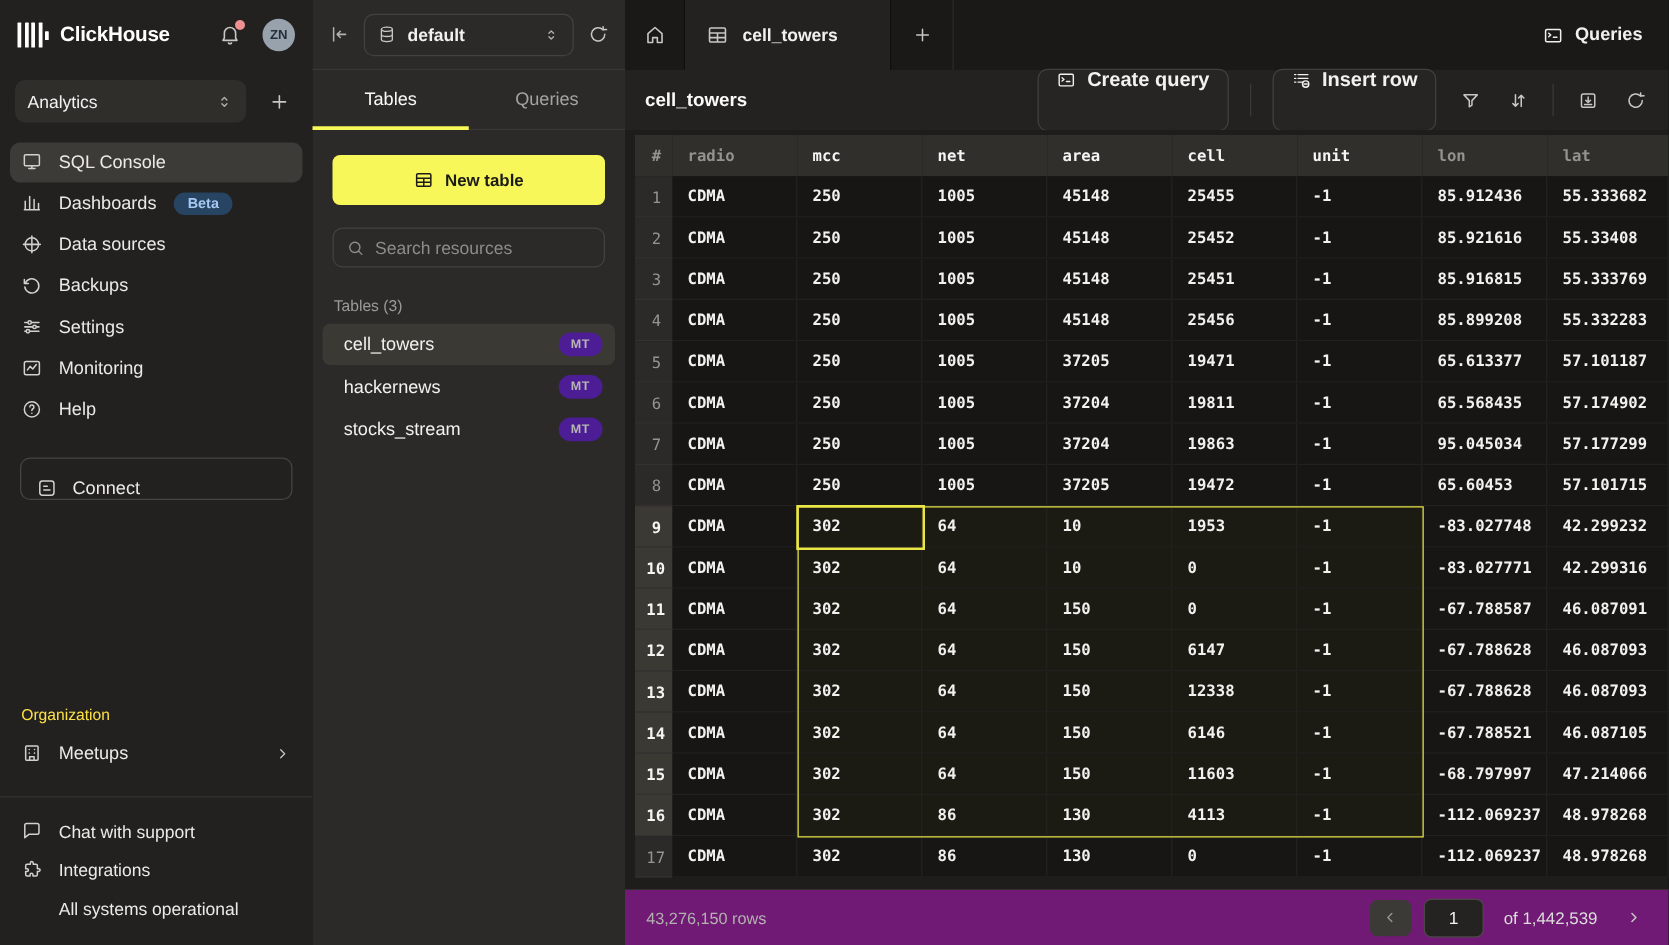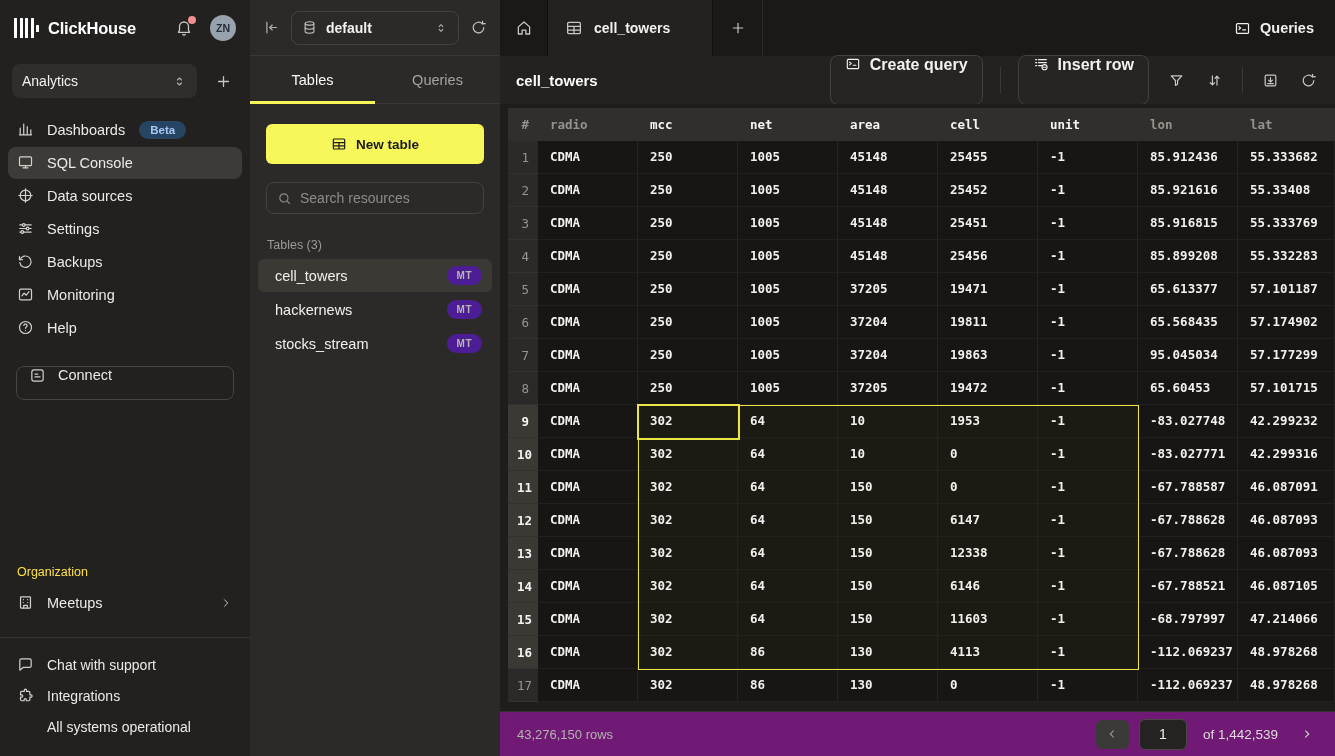--- a/index.html
+++ b/index.html
@@ -36,21 +36,21 @@
   .workspace-row{display:flex;align-items:center;gap:12px;padding:8px 12px 16px;}
   .workspace-select{flex:1;height:34px;background:#2f2e2b;border-radius:8px;display:flex;align-items:center;padding:0 10px;gap:8px;cursor:pointer;}
   .workspace-select span{flex:1;font-size:14px;color:var(--txt);}
   .plus-btn{color:#c8c7c4;cursor:pointer;padding:2px 6px;}
   .nav{display:flex;flex-direction:column;padding:0 8px;gap:1px;}
   .nav-item{height:32px;border-radius:8px;display:flex;align-items:center;gap:12px;padding:0 9px;color:#eceae7;font-size:14.5px;cursor:pointer;}
   .nav-item.active{background:#3d3b37;}
   .nicon{width:18px;height:18px;color:#d2d1ce;flex:0 0 18px;}
   .beta-badge{background:#274462;color:#a6c8f2;font-size:11.5px;font-weight:600;border-radius:999px;padding:3px 11px;margin-left:2px;}
   .connect-wrap{padding:22px 16px 0;}
-  .connect-btn{width:100%;height:34px;border:1px solid #47453f;border-radius:8px;background:transparent;display:flex;align-items:flex-start;gap:12px;padding:0 12px;color:#eceae7;font-size:14.5px;font-family:inherit;cursor:pointer;}
+  .connect-btn{width:100%;height:34px;border:1px solid #47453f;border-radius:8px;background:transparent;display:flex;align-items:flex-end;gap:12px;padding:0 12px;color:#eceae7;font-size:14.5px;font-family:inherit;cursor:pointer;}
   .flex-spacer{flex:1;}
   .org-label{padding:0 17px 8px;font-size:12.5px;color:#fde047;}
   .org-items{padding:0 8px;}
   .chev-end{margin-left:auto;color:#c8c7c4;}
   .sidebar-divider{height:1px;background:#34332f;margin:18px 0 12px;}
   .sb-footer{padding:0 8px 14px;display:flex;flex-direction:column;gap:1px;}
   .sb-footer .nav-item{height:30px;font-size:14px;}
   .status-dot{width:8px;height:8px;border-radius:50%;background:#7ee3a4;margin:0 auto;}
 
   
@@ -146,66 +146,66 @@
             <path d="M8.8 9.6 12 6.4l3.2 3.2M8.8 14.4l3.2 3.2 3.2-3.2"></path>
           </svg>
       </div>
       <span class="plus-btn">
         <svg width="17" height="17" viewBox="0 0 24 24" fill="none" stroke="currentColor" stroke-width="1.8" stroke-linecap="round">
             <path d="M12 5v14M5 12h14"></path>
           </svg>
       </span>
     </div>
     <nav class="nav" id="nav">
+        <div class="nav-item active">
+          <span class="nicon">
+            <svg width="17" height="17" viewBox="0 0 24 24" fill="none" stroke="currentColor" stroke-width="1.7" stroke-linecap="round" stroke-linejoin="round">
+              <rect x="3.5" y="4" width="17" height="12.5" rx="1.5"></rect>
+              <path d="M12 16.5v3M8.5 19.5h7"></path>
+            </svg>
+          </span>
+          <span>SQL Console</span>
+        </div>
         <div class="nav-item">
           <span class="nicon">
             <svg width="17" height="17" viewBox="0 0 24 24" fill="none" stroke="currentColor" stroke-width="1.7" stroke-linecap="round" stroke-linejoin="round">
               <path d="M4.5 19.5V10M9.5 19.5V4.5M14.5 19.5V8M19.5 19.5v-7M3.5 19.5h17"></path>
             </svg>
           </span>
           <span>Dashboards</span>
           <span class="beta-badge">Beta</span>
         </div>
-        <div class="nav-item active">
-          <span class="nicon">
-            <svg width="17" height="17" viewBox="0 0 24 24" fill="none" stroke="currentColor" stroke-width="1.7" stroke-linecap="round" stroke-linejoin="round">
-              <rect x="3.5" y="4" width="17" height="12.5" rx="1.5"></rect>
-              <path d="M12 16.5v3M8.5 19.5h7"></path>
-            </svg>
-          </span>
-          <span>SQL Console</span>
-        </div>
         <div class="nav-item">
           <span class="nicon">
             <svg width="17" height="17" viewBox="0 0 24 24" fill="none" stroke="currentColor" stroke-width="1.7" stroke-linecap="round" stroke-linejoin="round">
               <circle cx="12" cy="12" r="7.5"></circle>
               <path d="M12 2.5v19M2.5 12h19"></path>
             </svg>
           </span>
           <span>Data sources</span>
+        </div>
+        <div class="nav-item">
+          <span class="nicon">
+            <svg width="17" height="17" viewBox="0 0 24 24" fill="none" stroke="currentColor" stroke-width="1.7" stroke-linecap="round" stroke-linejoin="round">
+              <path d="M3.5 5v4.5H8"></path>
+              <path d="M4.4 9.5a8 8 0 1 1-.4 4"></path>
+            </svg>
+          </span>
+          <span>Backups</span>
         </div>
         <div class="nav-item">
           <span class="nicon">
             <svg width="17" height="17" viewBox="0 0 24 24" fill="none" stroke="currentColor" stroke-width="1.7" stroke-linecap="round" stroke-linejoin="round">
               <path d="M4 7h16M4 12h16M4 17h16"></path>
               <circle cx="9.5" cy="7" r="1.9" fill="#22211f"></circle>
               <circle cx="15" cy="12" r="1.9" fill="#22211f"></circle>
               <circle cx="7.5" cy="17" r="1.9" fill="#22211f"></circle>
             </svg>
           </span>
           <span>Settings</span>
-        </div>
-        <div class="nav-item">
-          <span class="nicon">
-            <svg width="17" height="17" viewBox="0 0 24 24" fill="none" stroke="currentColor" stroke-width="1.7" stroke-linecap="round" stroke-linejoin="round">
-              <path d="M3.5 5v4.5H8"></path>
-              <path d="M4.4 9.5a8 8 0 1 1-.4 4"></path>
-            </svg>
-          </span>
-          <span>Backups</span>
         </div>
         <div class="nav-item">
           <span class="nicon">
             <svg width="17" height="17" viewBox="0 0 24 24" fill="none" stroke="currentColor" stroke-width="1.7" stroke-linecap="round" stroke-linejoin="round">
               <rect x="3.5" y="4.5" width="17" height="15" rx="2"></rect>
               <path d="M7 14l3-4 3 3 4-5"></path>
             </svg>
           </span>
           <span>Monitoring</span>
         </div>

